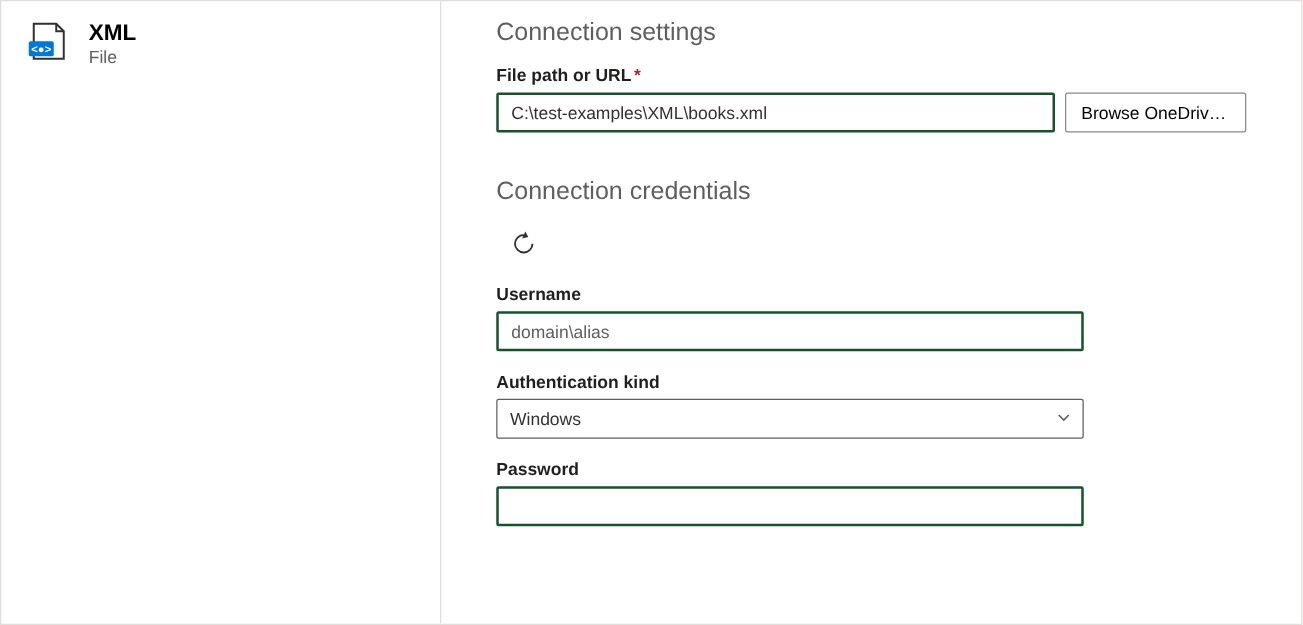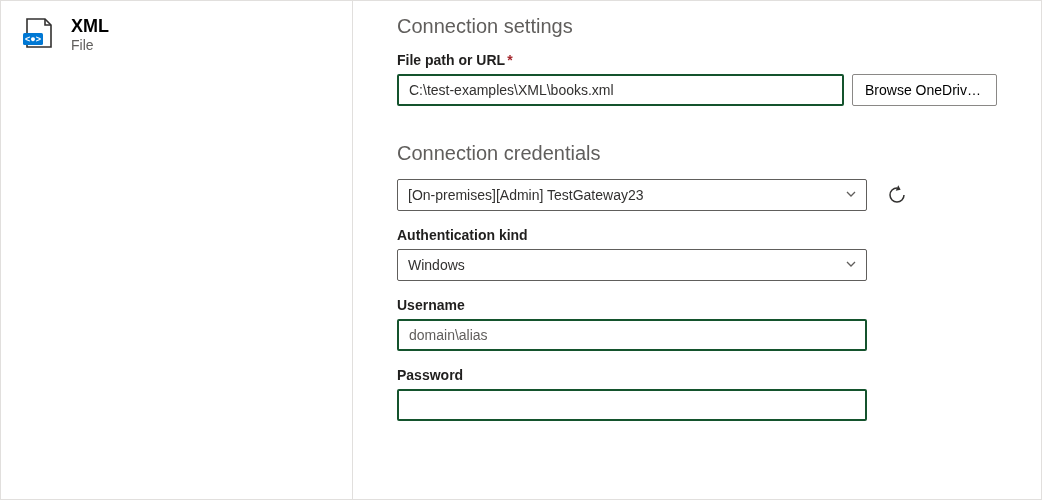--- a/index.html
+++ b/index.html
@@ -172,56 +172,46 @@
     <div class="field-row">
       <input type="text" class="text-input file-input" value="C:\test-examples\XML\books.xml" style="">
       <button class="browse-btn">Browse OneDrive...</button>
     </div>
   </div>
 
   <div class="section-heading second">Connection credentials</div>
 
   <div class="field-group">
     <div class="field-row">
-      <div class="select-wrap">
-        <select class="select">
-          <option>[On-premises][Admin] TestGateway23</option>
-        </select>
-        <span class="chevron">
-          <svg width="12" height="12" viewBox="0 0 12 12">
-              <path d="M2 4 L6 8 L10 4" fill="none" stroke="#605e5c" stroke-width="1.3"></path>
-            </svg>
-        </span>
-      </div>
       <button class="refresh-btn">
         <svg width="20" height="20" viewBox="0 0 20 20">
           <path d="M10 3 A7 7 0 1 0 17 10" fill="none" stroke="#323130" stroke-width="1.5"></path>
           <path d="M10 0 L10 6 L14 3 Z" fill="#323130" transform="rotate(25 10 3)"></path>
         </svg>
       </button>
     </div>
+  </div>
+
+  <div class="field-group">
+    <div class="field-label">Username</div>
+    <input type="text" class="text-input cred-input" placeholder="domain\alias" style="">
   </div>
 
   <div class="field-group">
     <div class="field-label">Authentication kind</div>
     <div class="select-wrap">
       <select class="select">
         <option>Windows</option>
       </select>
       <span class="chevron">
         <svg width="12" height="12" viewBox="0 0 12 12">
             <path d="M2 4 L6 8 L10 4" fill="none" stroke="#605e5c" stroke-width="1.3"></path>
           </svg>
       </span>
     </div>
   </div>
 
   <div class="field-group">
-    <div class="field-label">Username</div>
-    <input type="text" class="text-input cred-input" placeholder="domain\alias" style="">
-  </div>
-
-  <div class="field-group">
     <div class="field-label">Password</div>
     <input type="password" class="text-input cred-input" style="">
   </div>
 
 </div>
 
 </body></html>

